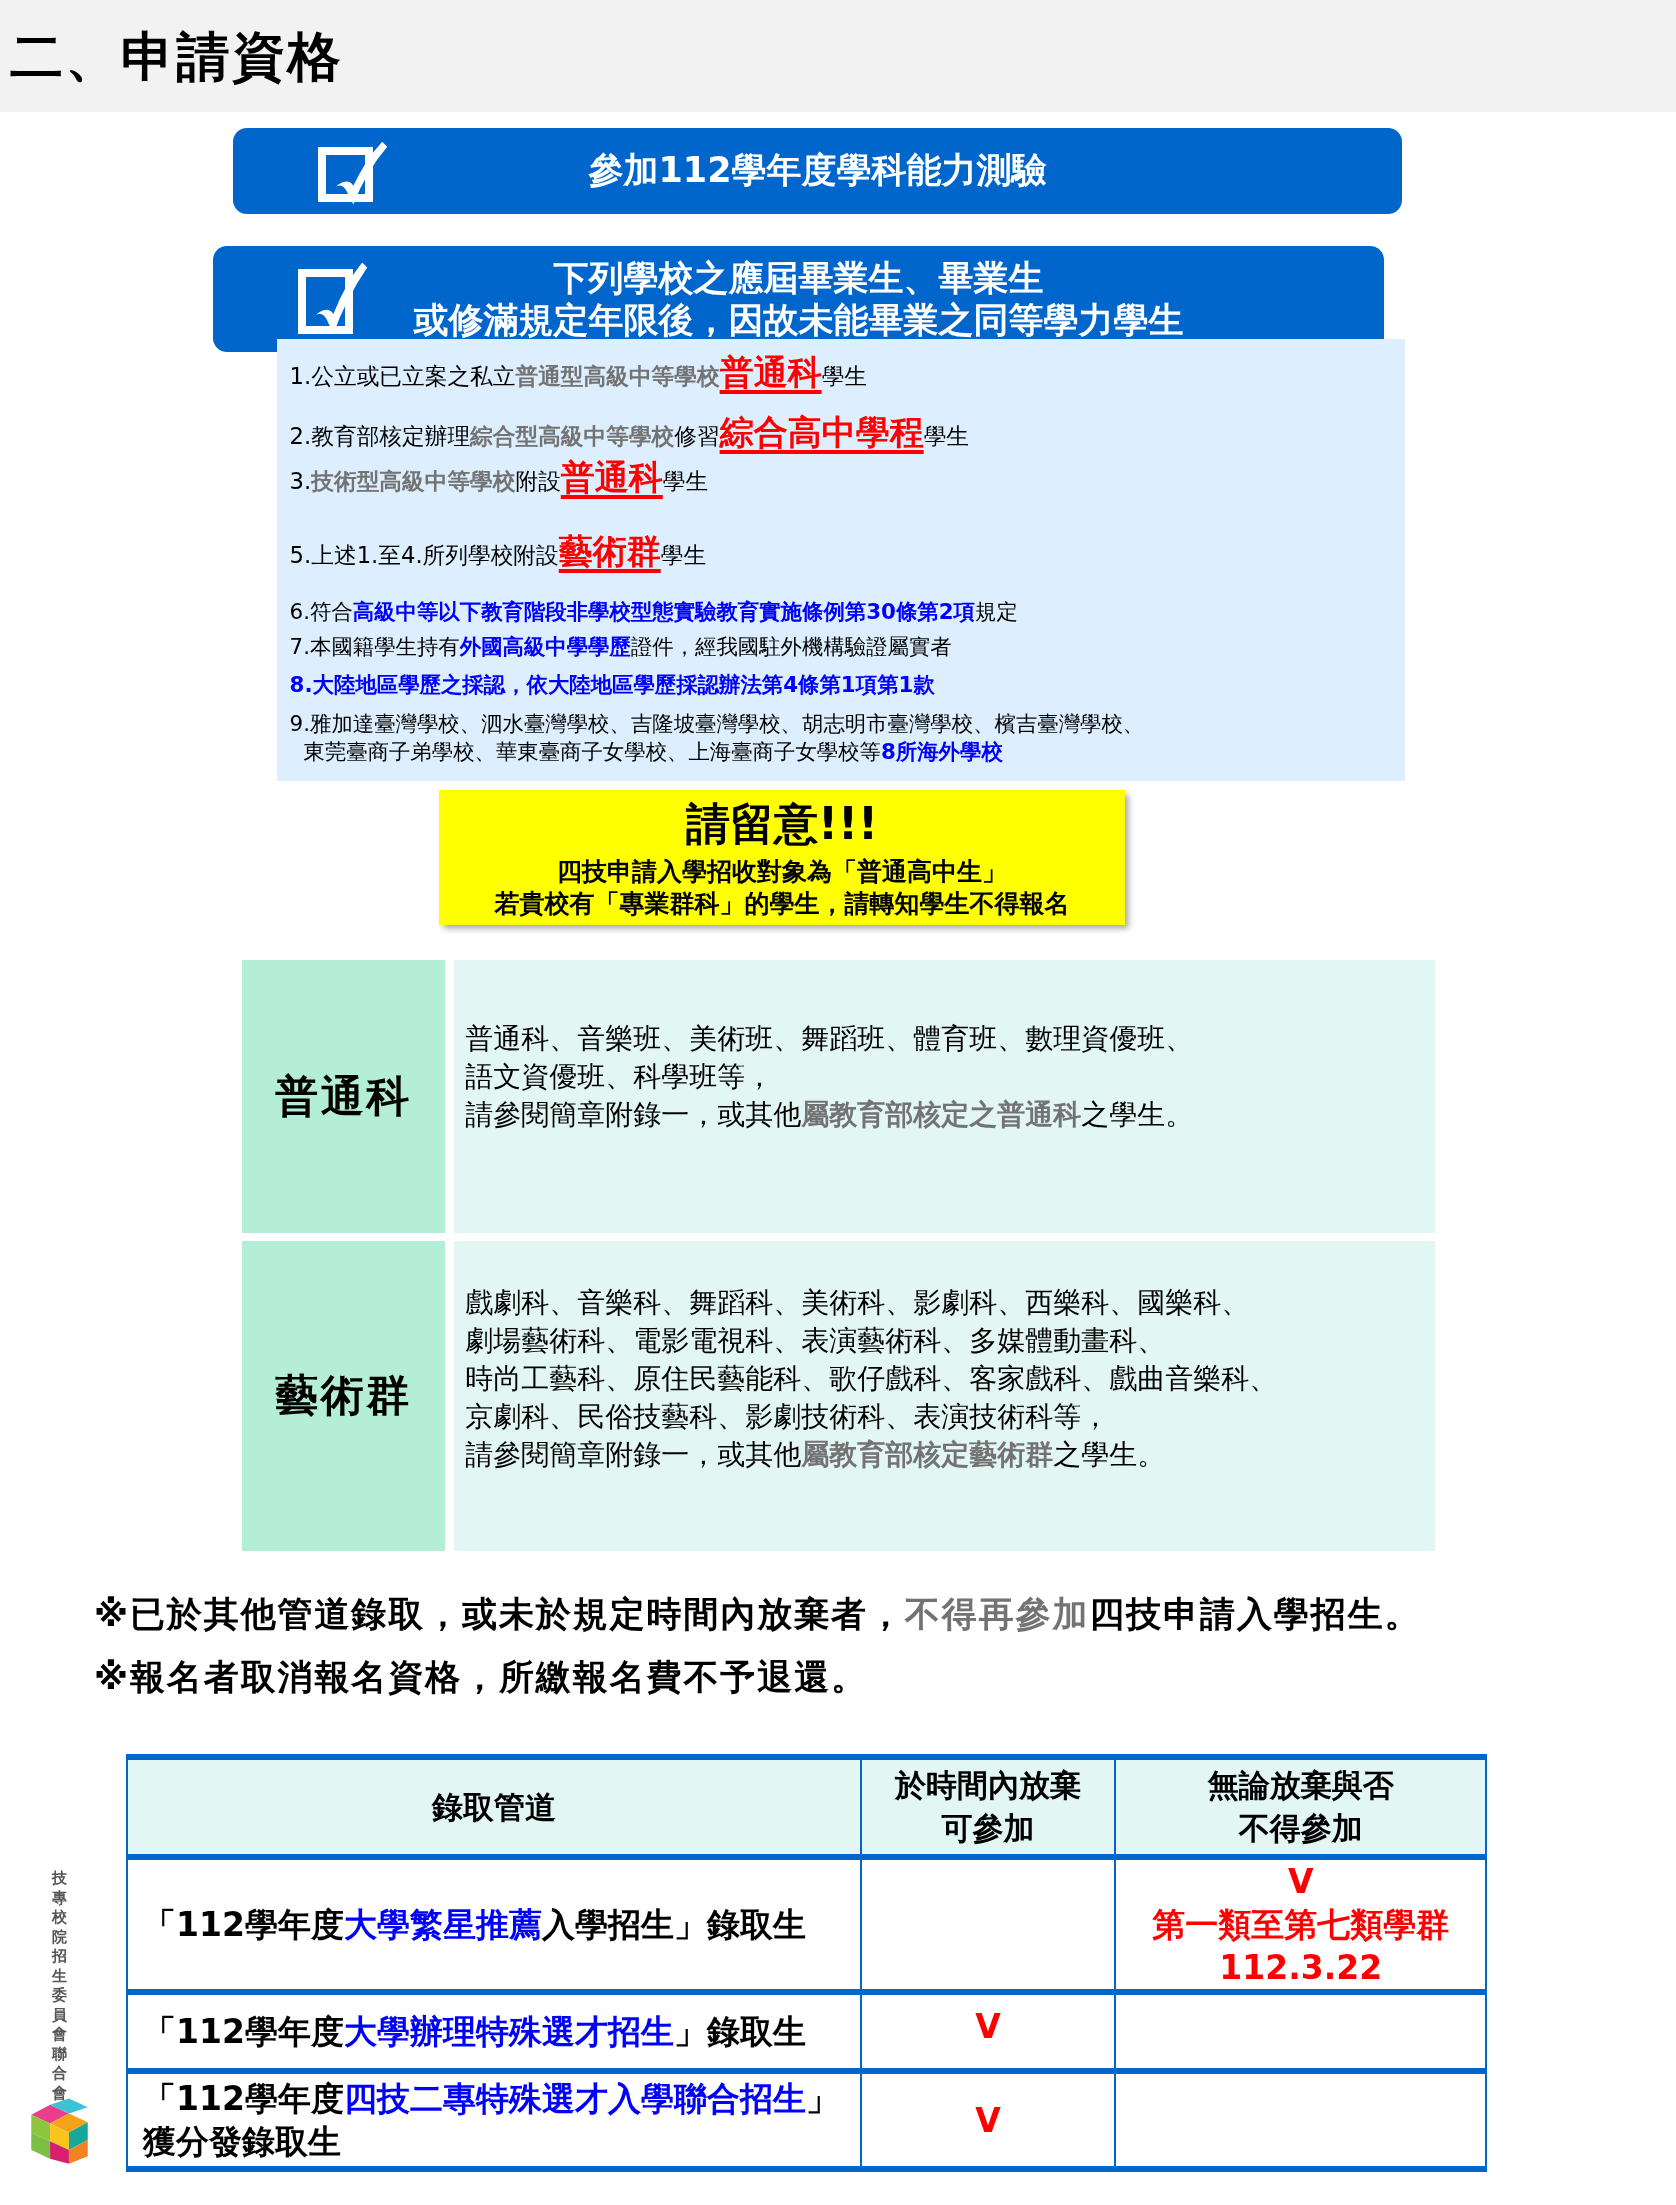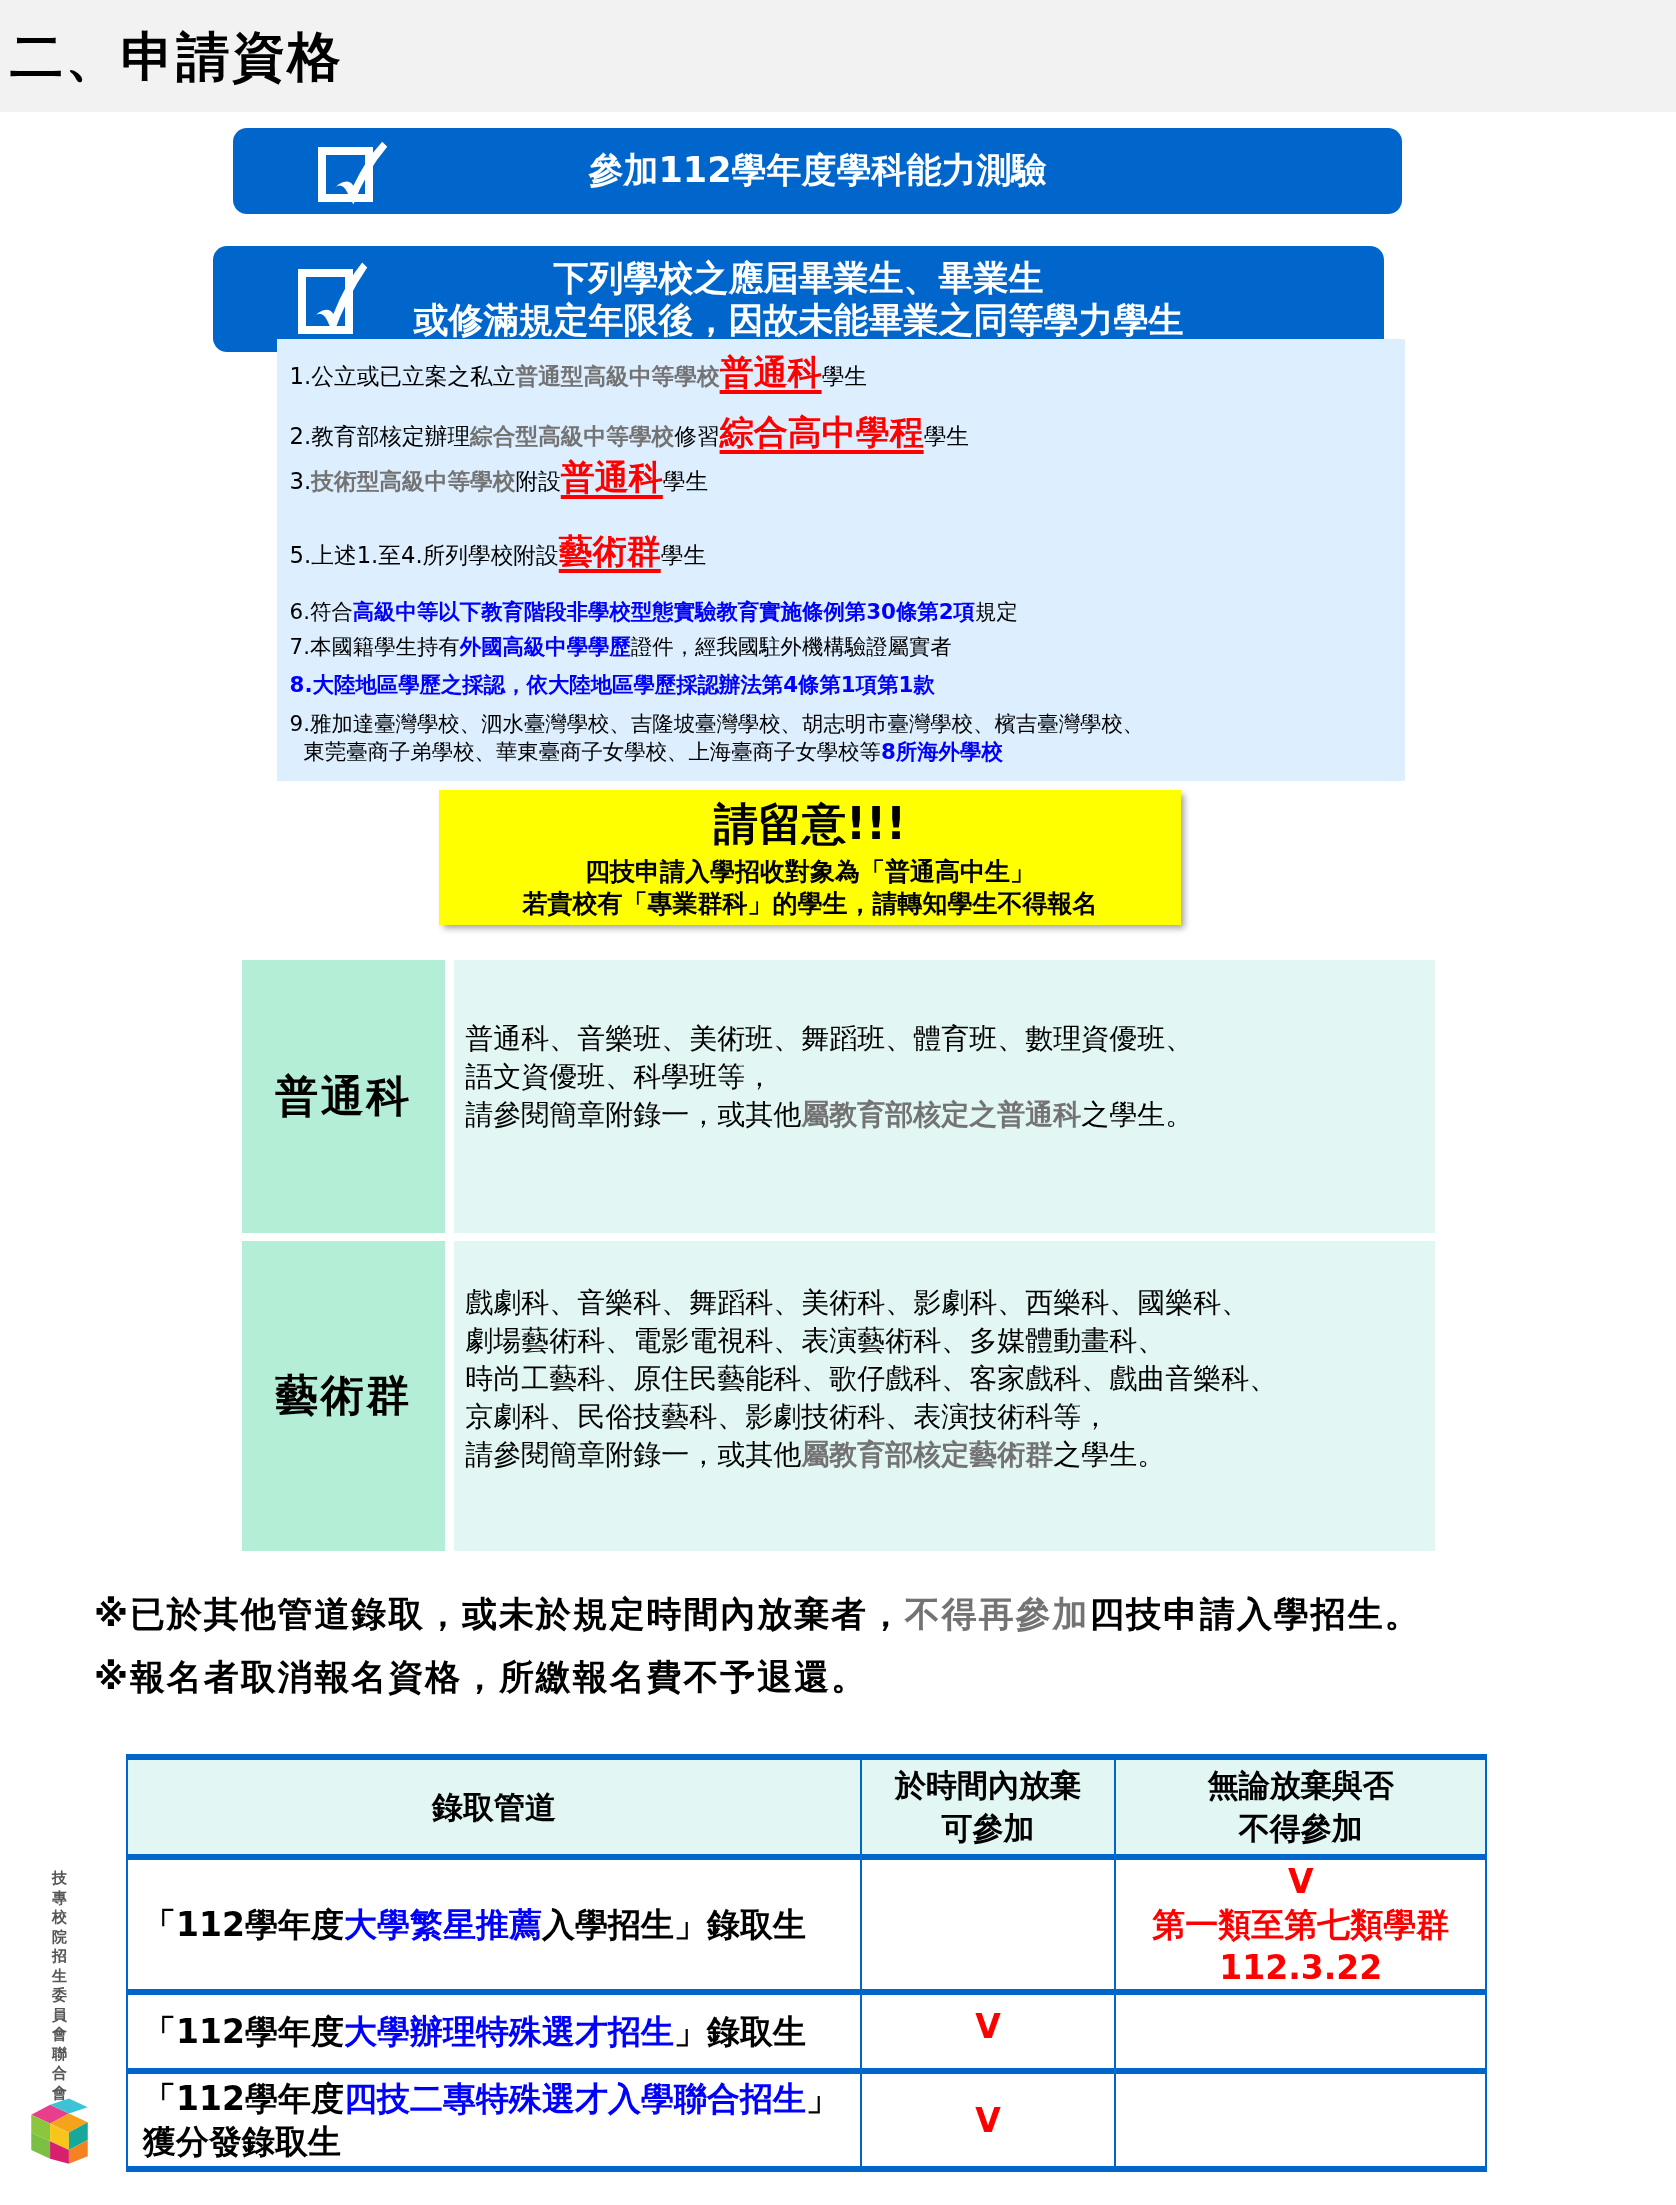--- a/index.html
+++ b/index.html
@@ -30,21 +30,21 @@
   .boxtext { position:absolute; left:0; width:100%; text-align:center; font-size:35px; line-height:42px; }
   #box1 .boxtext { top:21.4px; }
   #box2 .boxtext { top:11.3px; }
 
   
   #list-panel { left:277px; top:339px; width:1128px; height:442px; background:#ddeeff; }
   .li { position:absolute; left:12.6px; font-size:22.7px; white-space:nowrap; }
   .li .big { font-size:34px; font-weight:bold; color:#ff0000; }
 
   
-  #callout { left:439px; top:790px; width:742px; height:135px; background:#ffff00;
+  #callout { left:439px; top:790px; width:686px; height:135px; background:#ffff00;
              box-shadow:3.8px 3.8px 6.3px rgba(0,0,0,0.35); text-align:center; font-weight:bold; }
   #callout-title { position:absolute; left:0; width:100%; top:8.8px; font-size:44px; line-height:50px; }
   #callout-l1 { position:absolute; left:0; width:100%; top:65px; font-size:25px; line-height:33px; }
   #callout-l2 { position:absolute; left:0; width:100%; top:97px; font-size:25px; line-height:33px; }
 
   
   .cat-label { background:#b4eed6; font-weight:bold; font-size:43px; display:flex; align-items:center; justify-content:center; letter-spacing:2.5px; }
   .cat-body { background:#e2f7f4; font-size:28px; line-height:38px; }
   .cat-body .txt { position:absolute; left:11.3px; white-space:nowrap; }
   #cat1-label { left:242px; top:960px; width:203px; height:273px; }

